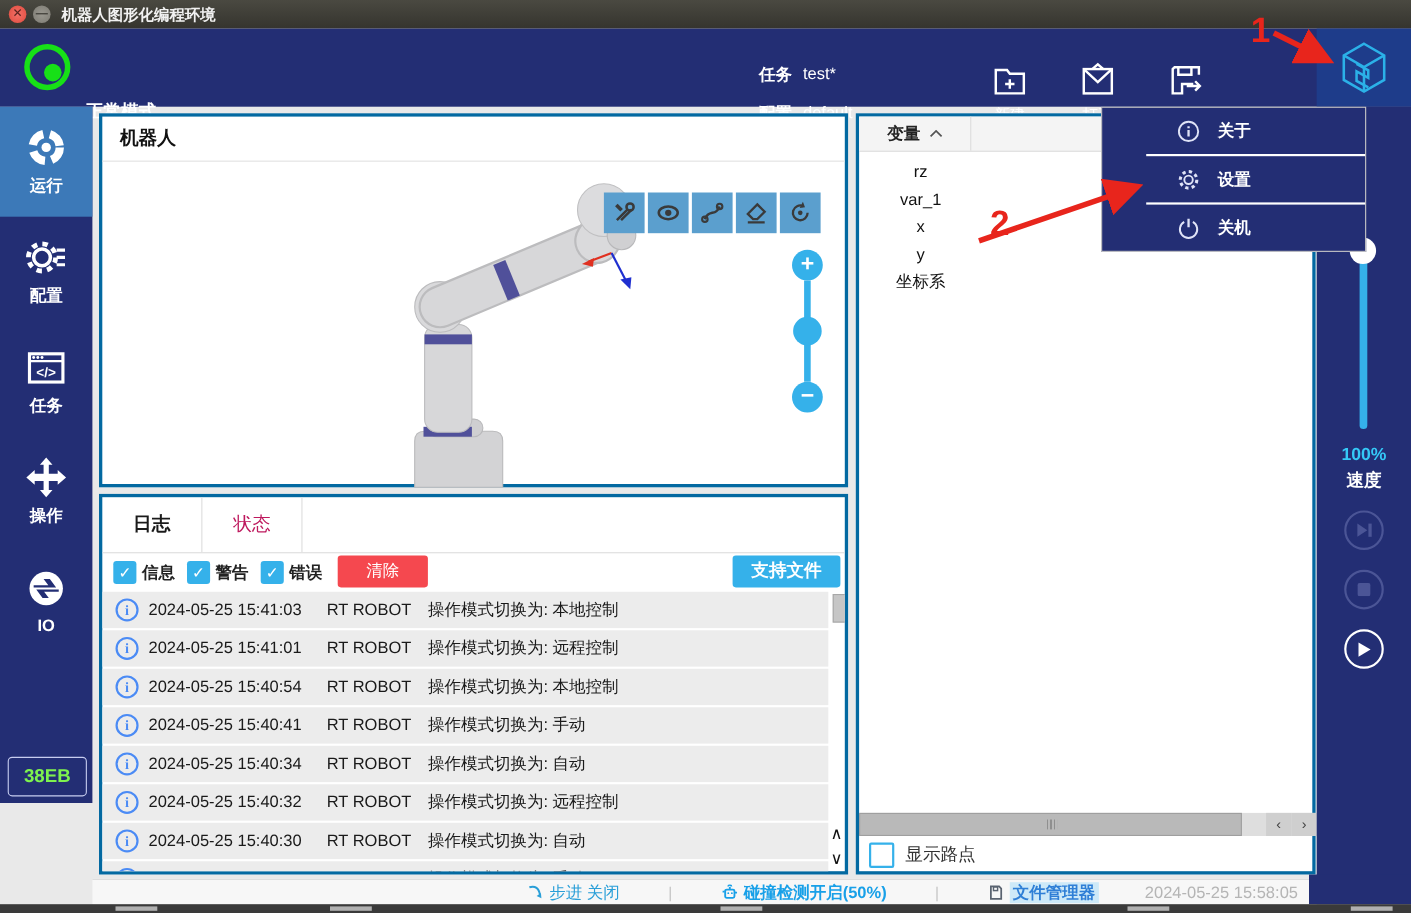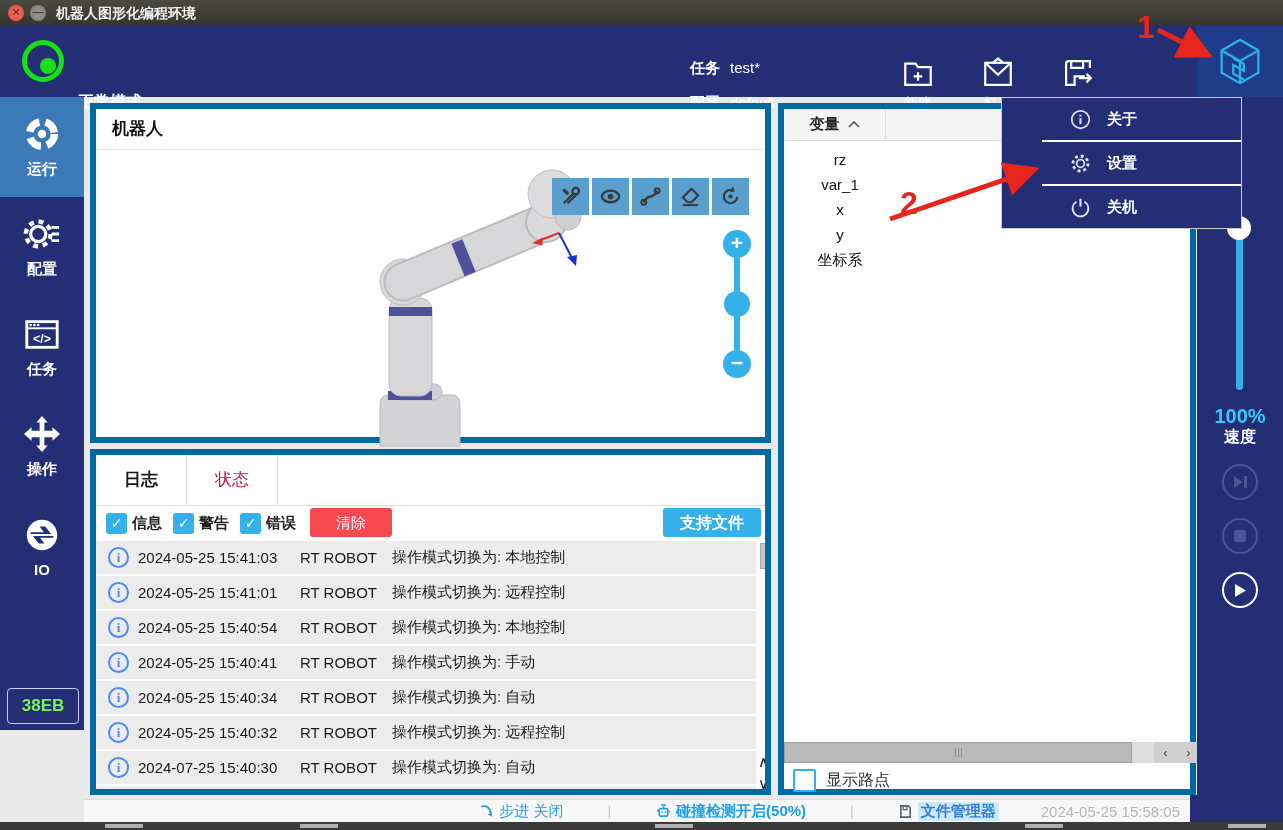--- a/index.html
+++ b/index.html
@@ -28,21 +28,21 @@
 
   
   .sidebar{left:0;top:97px;width:84px;height:633px;background:#232e74;}
   .sideitem{position:absolute;left:0;width:84px;height:100px;display:flex;flex-direction:column;align-items:center;justify-content:center;gap:7px;color:#fff;cursor:pointer;}
   .sideitem svg{width:38px;height:38px;}
   .sideitem .slabel{font-size:15px;font-weight:bold;}
   .sideitem.active{background:#3c79b8;}
   .badge{left:7px;top:688px;width:70px;height:34px;border:1px solid #c7cdf0;border-radius:4px;color:#7ef24e;font-weight:bold;font-size:17px;display:flex;align-items:center;justify-content:center;background:#232e74;}
 
   
-  .card{background:#fff;border:6px solid #0369a1;box-sizing:border-box;}
+  .card{background:#fff;border:3px solid #0369a1;box-sizing:border-box;}
   .robotcard{left:90px;top:103px;width:681px;height:340px;}
   .cardtitle{height:40px;line-height:40px;padding-left:16px;font-size:17px;font-weight:bold;color:#111;border-bottom:1px solid #e2e2e2;}
   .robotview{position:relative;width:679px;height:297px;overflow:hidden;}
 
   .rtoolbar{position:absolute;right:26px;top:28px;display:flex;gap:3px;}
   .rtool{width:37px;height:37px;background:#5b9fce;display:flex;align-items:center;justify-content:center;cursor:pointer;}
   .rtool svg{width:23px;height:23px;}
 
   .zoomctl{position:absolute;right:24px;top:80px;width:28px;height:148px;}
   .zbtn{position:absolute;left:0;width:28px;height:28px;border-radius:50%;background:#35b1ea;color:#fff;font-size:21px;font-weight:bold;text-align:center;line-height:26px;cursor:pointer;}
@@ -82,21 +82,21 @@
   .hthumb{width:348px;height:21px;background:#b9b9b9;border:1px solid #9f9f9f;box-sizing:border-box;background-image:repeating-linear-gradient(90deg,transparent 0 2px,#8f8f8f 2px 3px);background-size:11px 9px;background-repeat:no-repeat;background-position:center;}
   .harrow{width:23px;height:21px;background:#cfcfcf;color:#444;font-size:13px;text-align:center;line-height:21px;cursor:pointer;}
   .waypoint{position:absolute;left:9px;top:660px;display:flex;align-items:center;gap:10px;}
   .wbox{width:19px;height:19px;background:#fff;border:2px solid #35b1ea;border-radius:2px;cursor:pointer;}
   .wlabel{font-size:16px;color:#333;}
 
   
   .speedpanel{left:1197px;top:97px;width:86px;height:725px;background:#232e74;}
   .shandle{left:30px;top:119px;width:24px;height:24px;border-radius:50%;background:#fff;cursor:pointer;}
   .strack{left:39px;top:135px;width:7px;height:158px;border-radius:4px;background:#35b1ea;}
-  .spercent{left:0;top:308px;width:86px;text-align:center;color:#35c9f7;font-weight:bold;font-size:20px;}
+  .spercent{left:0;top:308px;width:86px;text-align:center;color:#35c9f7;font-weight:bold;font-size:16px;}
   .slabel2{left:0;top:330px;width:86px;text-align:center;color:#fff;font-weight:bold;font-size:16px;}
   .cbtn{left:25px;width:36px;height:36px;border-radius:50%;box-sizing:border-box;display:flex;align-items:center;justify-content:center;cursor:pointer;}
   .cbtn.dim{border:2px solid #4b5596;}
   .cbtn.lit{border:2px solid #fff;}
 
   
   .menu{left:1001px;top:97px;width:241px;background:#232e74;border:1px solid #c8c8c8;box-sizing:border-box;}
   .menuitem{height:42px;display:flex;align-items:center;border-bottom:2px solid #fff;cursor:pointer;margin-left:40px;}
   .menuitem:last-child{border-bottom:none;}
   .menuitem svg{width:21px;height:21px;margin-left:28px;}
@@ -349,21 +349,21 @@
 
         <div class="logrow">
           <div class="iicon">i</div>
           <div class="ltime">2024-05-25 15:40:32</div>
           <div class="lsource">RT ROBOT</div>
           <div class="lmsg">操作模式切换为: 远程控制</div>
         </div>
 
         <div class="logrow">
           <div class="iicon">i</div>
-          <div class="ltime">2024-07-25 15:40:30</div>
+          <div class="ltime">2024-05-25 15:40:30</div>
           <div class="lsource">RT ROBOT</div>
           <div class="lmsg">操作模式切换为: 自动</div>
         </div>
 
         <div class="logrow">
           <div class="iicon">i</div>
           <div class="ltime">2024-05-25 15:40:08</div>
           <div class="lsource">RT ROBOT</div>
           <div class="lmsg">操作模式切换为: 手动</div>
         </div>

